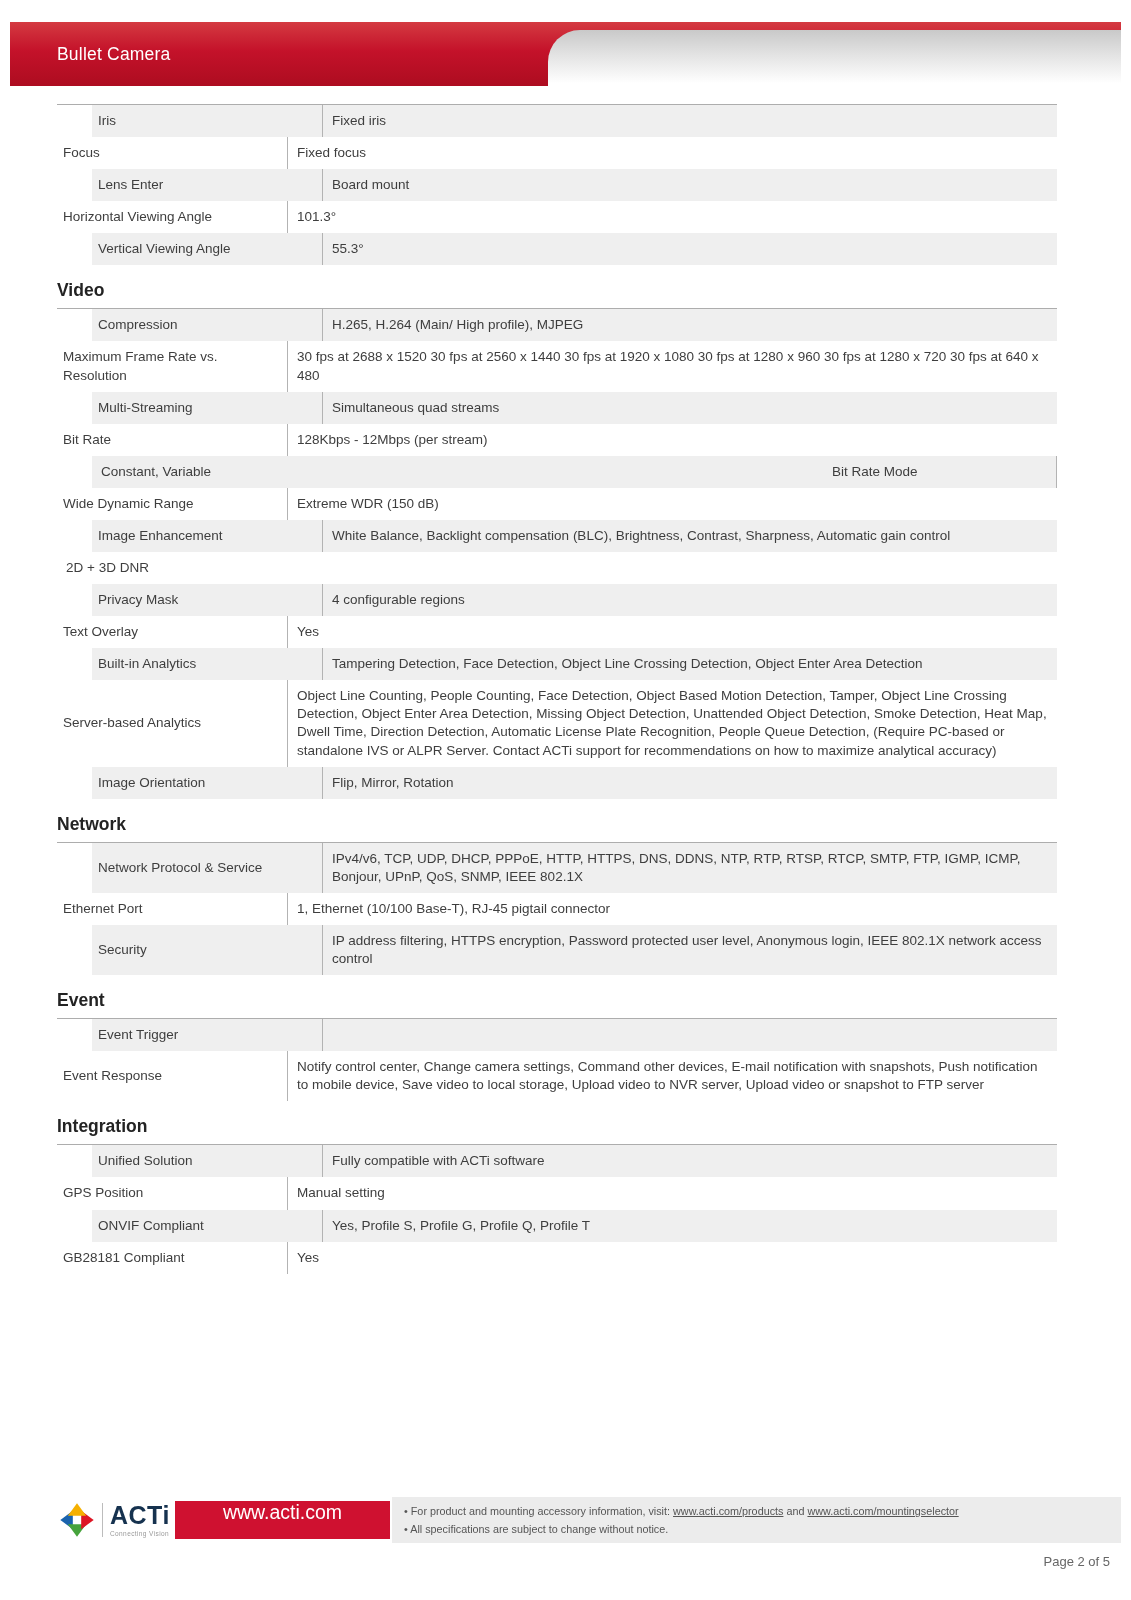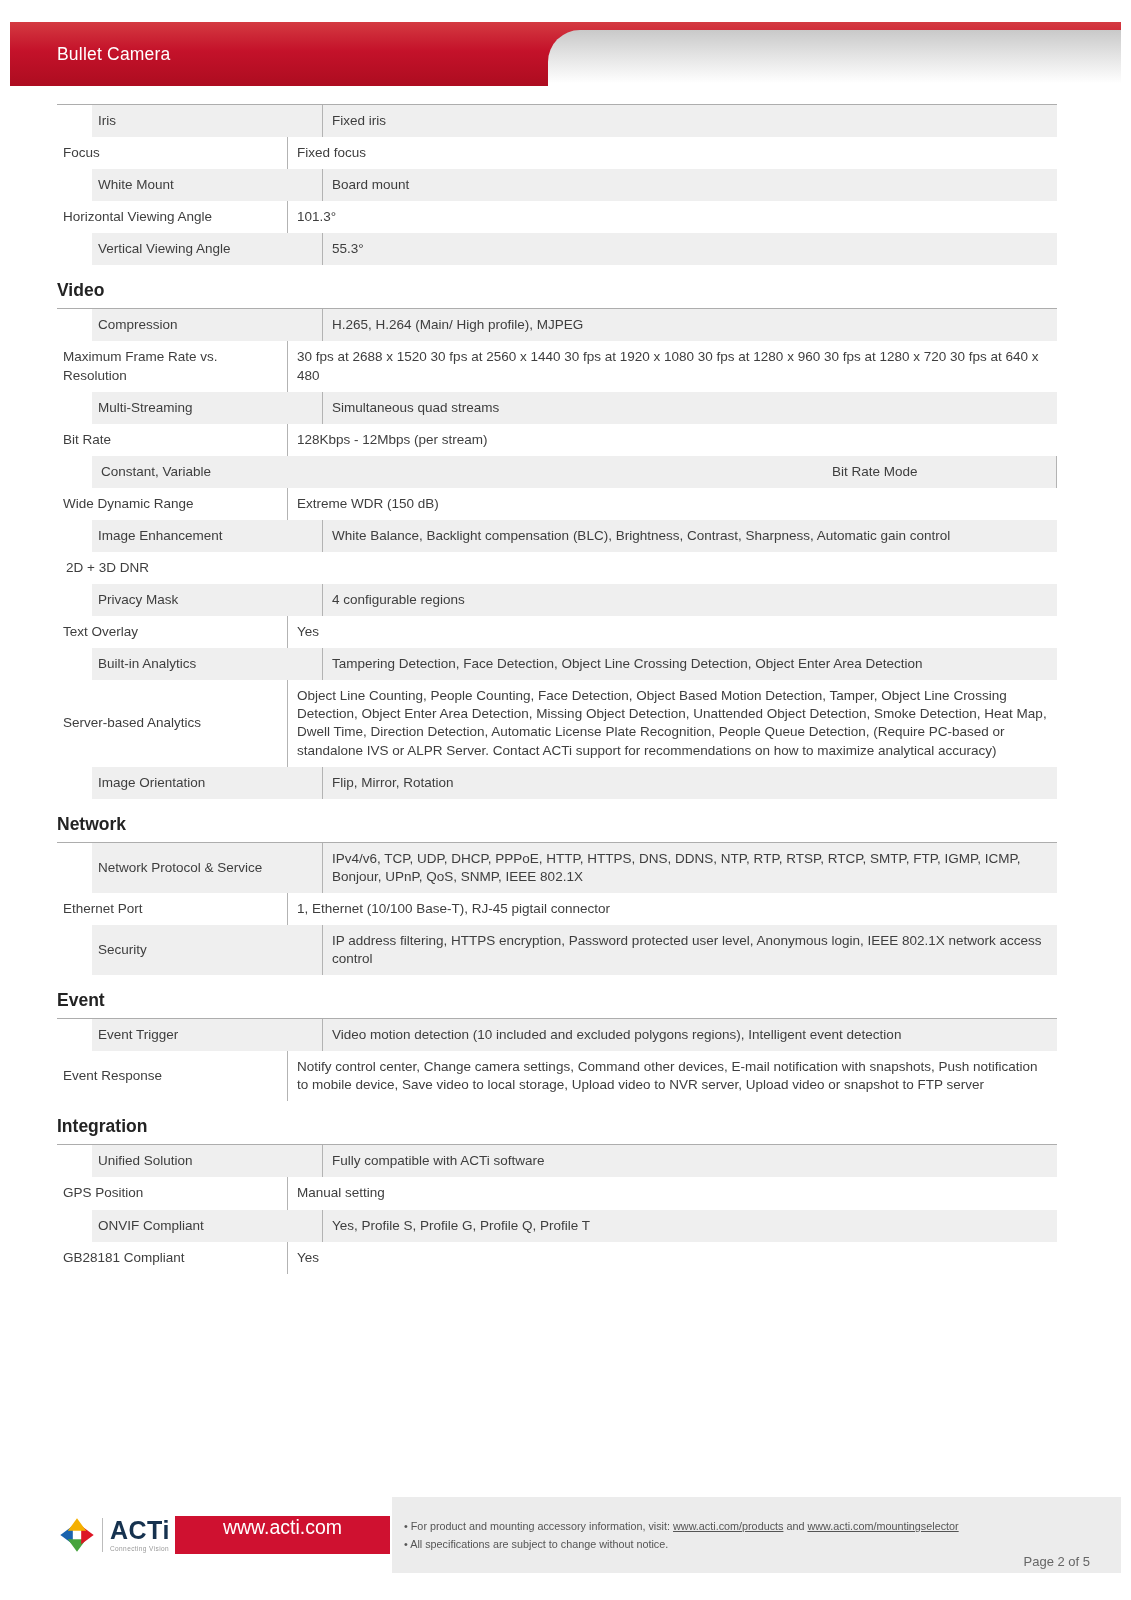--- a/index.html
+++ b/index.html
@@ -40,26 +40,26 @@
   .logo { display:flex; align-items:center; flex:0 0 118px; }
   .pinwheel { width:40px; height:40px; display:block; }
   .logo-sep { width:1px; height:34px; background:#bcbcbc; margin:0 7px 0 5px; }
   .logo-text { font-size:25px; font-weight:700; color:#16324f; line-height:1; letter-spacing:0.5px; display:block; }
   .logo-tagline { font-size:6.5px; color:#999999; letter-spacing:0.4px; display:block; margin-top:2px; }
   .site-box {
     flex:0 0 215px; height:38px; background:#cf1130; color:#ffffff;
     display:flex; align-items:flex-start; justify-content:center; font-size:19.5px;
   }
   .notes-box {
-    flex:1; margin-left:2px; background:#ececec; min-height:46px; padding:22px 12px;
+    flex:1; margin-left:2px; background:#ececec; min-height:46px; padding:7px 12px;
     font-size:10.8px; color:#555555; display:flex; flex-direction:column; justify-content:space-between; gap:4px;
   }
   .note-line { white-space:pre-wrap; line-height:1.3; }
   .note-link { color:#555555; text-decoration:underline; cursor:pointer; }
-  .page-number { position:absolute; top:1554px; right:41px; font-size:13px; color:#666666; }
+  .page-number { position:absolute; top:1554px; right:21px; font-size:13px; color:#666666; }
 </style>
 </head>
 <body>
 
 <div class="page">
 
   <header class="header">
     <div class="red-band">
       <span class="header-title">Bullet Camera</span>
     </div>
@@ -70,21 +70,21 @@
       <div class="spec-table">
         <div class="spec-row shaded">
           <div class="cell label">Iris</div>
           <div class="cell value">Fixed iris</div>
         </div>
         <div class="spec-row">
           <div class="cell label">Focus</div>
           <div class="cell value">Fixed focus</div>
         </div>
         <div class="spec-row shaded">
-          <div class="cell label">White Mount</div>
+          <div class="cell label">Lens Enter</div>
           <div class="cell value">Board mount</div>
         </div>
         <div class="spec-row">
           <div class="cell label">Horizontal Viewing Angle</div>
           <div class="cell value">101.3°</div>
         </div>
         <div class="spec-row shaded">
           <div class="cell label">Vertical Viewing Angle</div>
           <div class="cell value">55.3°</div>
         </div>
@@ -155,21 +155,20 @@
         </div>
         <div class="spec-row shaded">
           <div class="cell label">Security</div>
           <div class="cell value">IP address filtering, HTTPS encryption, Password protected user level, Anonymous login, IEEE 802.1X network access control</div>
         </div>
       </div>
       <div class="section-title">Event</div>
       <div class="spec-table">
         <div class="spec-row shaded">
           <div class="cell label">Event Trigger</div>
-          <div class="cell value">Video motion detection (10 included and excluded polygons regions), Intelligent event detection</div>
         </div>
         <div class="spec-row">
           <div class="cell label">Event Response</div>
           <div class="cell value">Notify control center, Change camera settings, Command other devices, E-mail notification with snapshots, Push notification to mobile device, Save video to local storage, Upload video to NVR server, Upload video or snapshot to FTP server</div>
         </div>
       </div>
       <div class="section-title">Integration</div>
       <div class="spec-table">
         <div class="spec-row shaded">
           <div class="cell label">Unified Solution</div>

